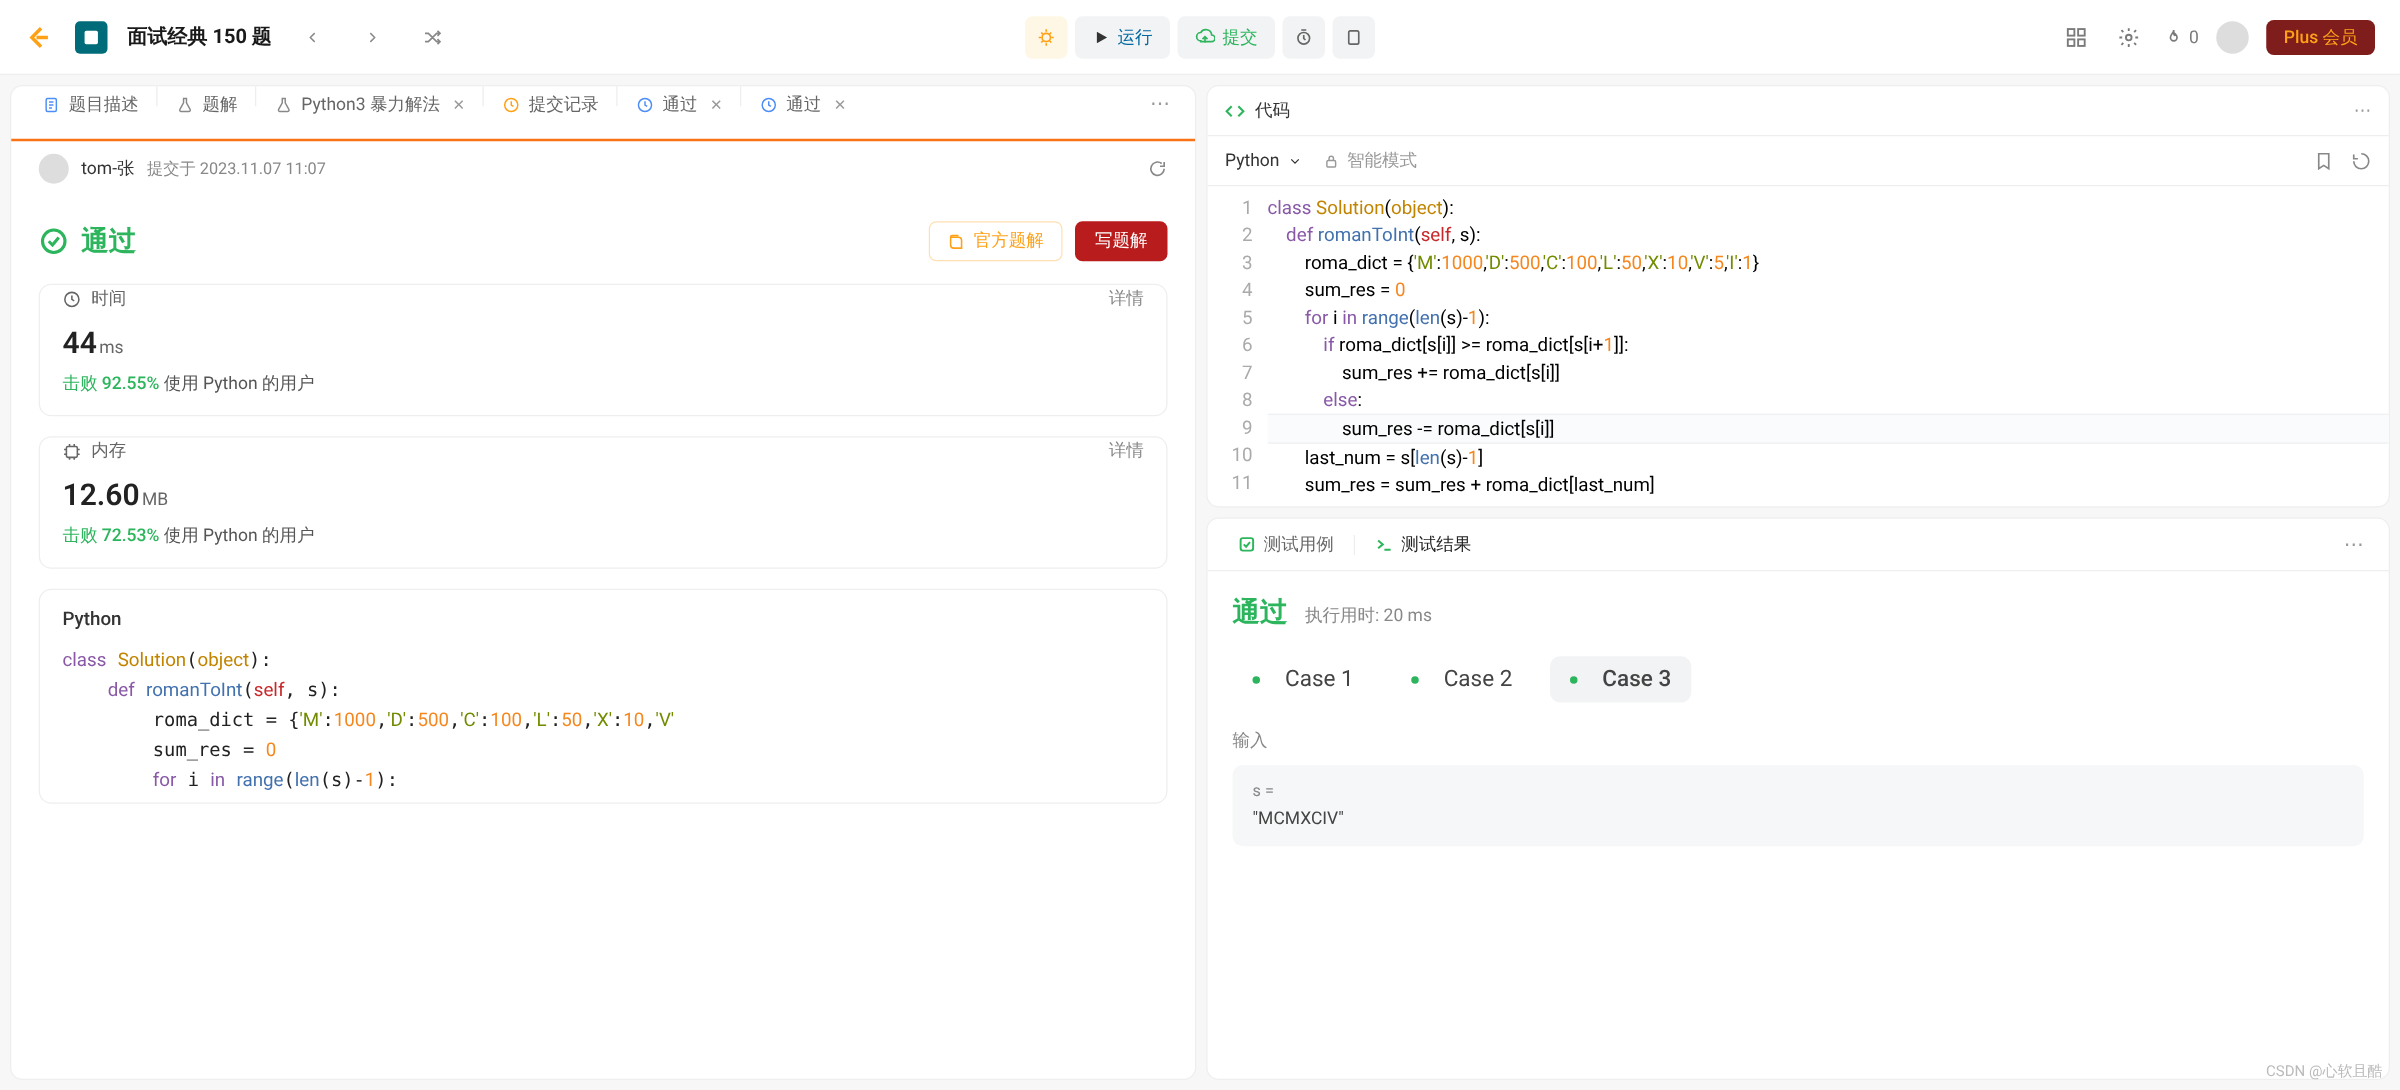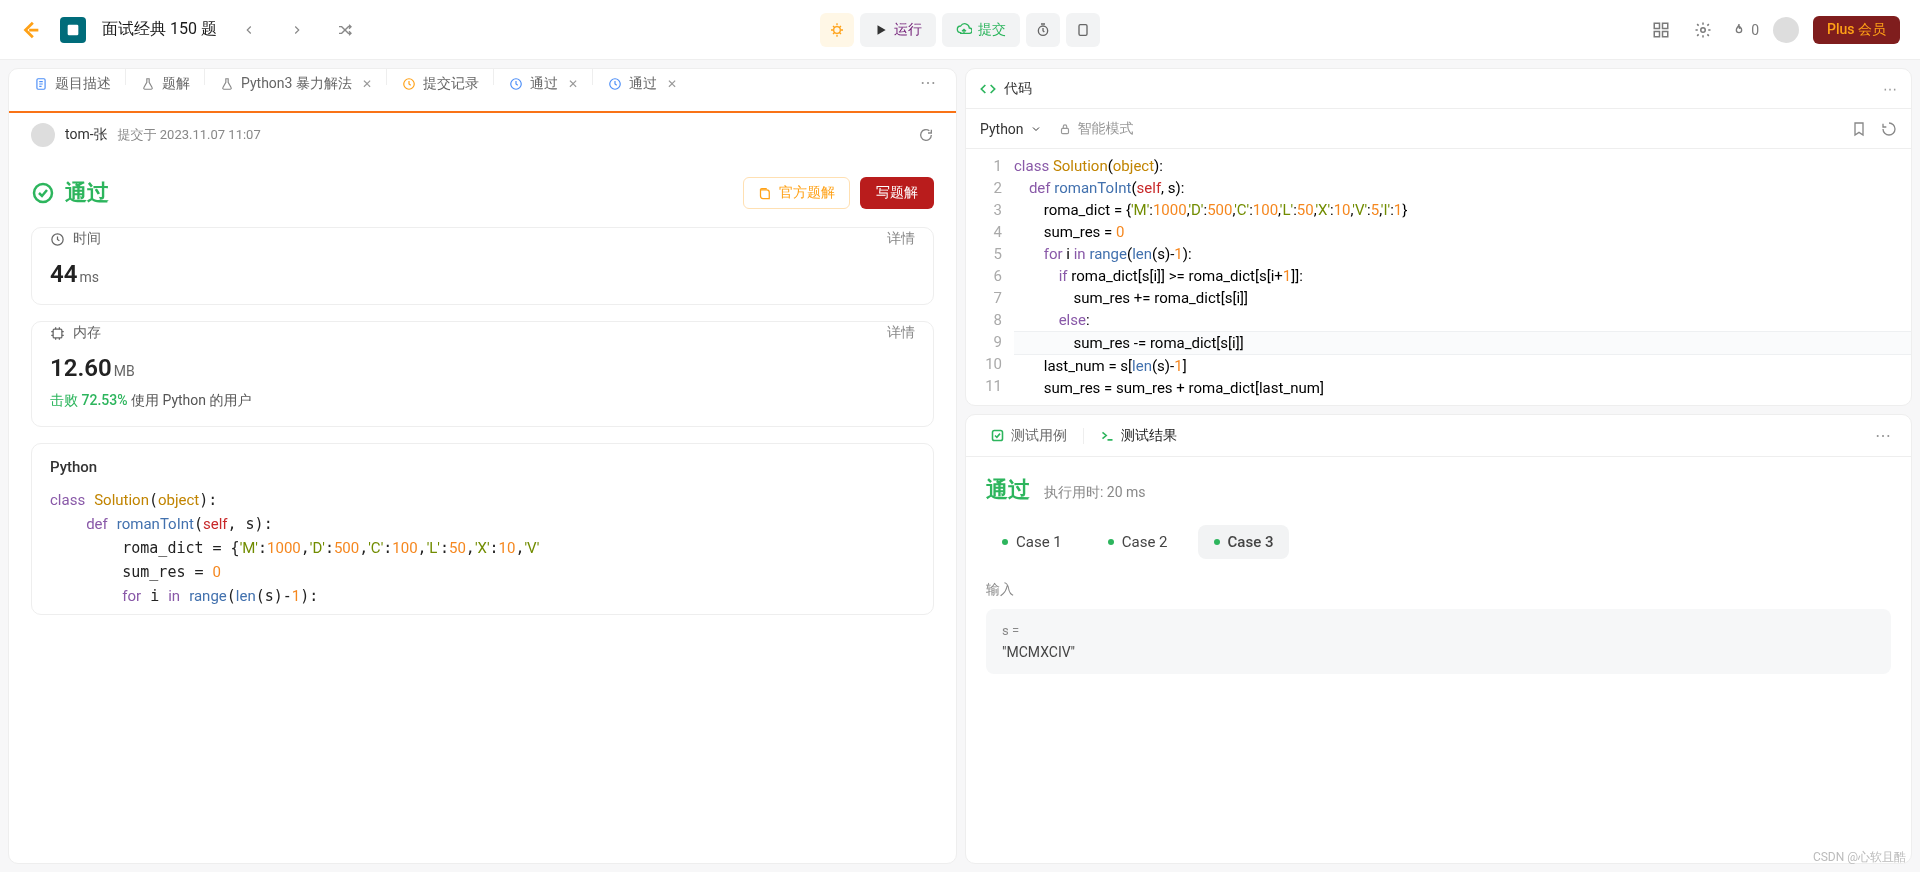--- a/index.html
+++ b/index.html
@@ -2,24 +2,24 @@
 <html><head>
 <meta charset="utf-8">
 <style>
 * { margin: 0; padding: 0; box-sizing: border-box; font-family: -apple-system, BlinkMacSystemFont, "Segoe UI", Roboto, "Helvetica Neue", Arial, sans-serif; }
 body { background: #f7f7f8; overflow: hidden; width: 1920px; height: 872px; }
 
 
 .top-nav { height: 60px; background: #fff; display: flex; align-items: center; padding: 0 20px; border-bottom: 1px solid #eee; gap: 8px; }
 .lc-logo { width: 22px; height: 22px; color: #ffa116; }
 .book-icon { width: 26px; height: 26px; background: #006c7a; border-radius: 4px; display: flex; align-items: center; justify-content: center; color: #fff; margin-left: 10px; font-size: 14px; }
-.top-title { font-size: 16px; font-weight: 400; margin-left: 8px; color: #1a1a1a; }
+.top-title { font-size: 16px; font-weight: 700; margin-left: 8px; color: #1a1a1a; }
 .nav-arrow { width: 32px; height: 32px; display: flex; align-items: center; justify-content: center; color: #888; border-radius: 6px; cursor: pointer; margin-left: 8px; }
 .top-center { position: absolute; left: 50%; transform: translateX(-50%); display: flex; align-items: center; gap: 6px; }
-.center-btn { display: flex; align-items: center; gap: 6px; height: 34px; padding: 0 14px; border-radius: 6px; background: #f2f3f4; cursor: pointer; font-size: 14px; color: #701a75; }
+.center-btn { display: flex; align-items: center; gap: 6px; height: 34px; padding: 0 14px; border-radius: 6px; background: #f2f3f4; cursor: pointer; font-size: 14px; color: #0369a1; }
 .center-btn.run { font-weight: 500; }
 .center-btn.submit { color: #2db55d; font-weight: 500;}
 .center-btn.icon-only { padding: 0 9px; }
 .bug-btn { background: #fff7e6; color: #ffa116; padding:0 9px;}
 .top-right { margin-left: auto; display: flex; align-items: center; gap: 14px; }
 .icon-btn { width: 28px; height: 28px; display: flex; align-items: center; justify-content: center; color: #7a7a7a; cursor: pointer; }
 .streak { display: flex; align-items: center; gap: 4px; color: #7a7a7a; font-size: 14px; }
 .avatar-sm { width: 26px; height: 26px; border-radius: 50%; background: #ddd; }
 .plus-btn { background: #7f1d1d; color: #ffa116; padding: 5px 14px; border-radius: 6px; font-size: 14px; font-weight: 500; cursor: pointer; }
 
@@ -92,21 +92,21 @@
 .test-tabs { display: flex; align-items: center; height: 42px; border-bottom: 1px solid #eee; padding: 0 14px; gap: 4px; }
 .test-tab { display: flex; align-items: center; gap: 6px; padding: 6px 10px; font-size: 14px; color: #666; cursor: pointer; border-radius: 6px; }
 .test-tab .chk { color: #2db55d; }
 .test-tab .term { color: #2db55d; }
 .test-tab.active { color: #222; font-weight: 500; }
 .test-body { flex:1; padding: 18px 20px; overflow-y: auto; }
 .result-line { display: flex; align-items: baseline; gap: 14px; }
 .result-pass { color: #2db55d; font-size: 22px; font-weight: 600; }
 .result-time { color: #888; font-size: 14px; }
 .case-tabs { display: flex; gap: 14px; margin-top: 20px; }
-.case-tab { display: flex; align-items: center; gap: 8px; padding: 8px 16px; border-radius: 8px; font-size: 15px; color: #444; cursor: pointer; }
+.case-tab { display: flex; align-items: center; gap: 20px; padding: 8px 16px; border-radius: 8px; font-size: 18px; color: #444; cursor: pointer; }
 .case-tab .dot { width: 6px; height: 6px; border-radius: 50%; background: #2db55d; }
 .case-tab.active { background: #f2f3f4; font-weight: 500; }
 .input-label { color: #888; font-size: 14px; margin-top: 22px; }
 .input-box { margin-top: 10px; background: #f6f7f8; border-radius: 8px; padding: 14px 16px; font-family: Consolas, Monaco, monospace; font-size: 14px; color: #444; }
 .input-box .var { color: #888; margin-bottom: 6px; font-size:13px;}
 .watermark { position: absolute; right: 14px; bottom: 6px; color: #bbb; font-size: 12px; }
 
 svg { display: block; }
 </style>
 </head>
@@ -305,20 +305,21 @@
                 <svg width="15" height="15" viewBox="0 0 24 24" fill="none" stroke="currentColor" stroke-width="2">
                   <circle cx="12" cy="12" r="9"></circle>
                   <path d="M12 7v5l3 2"></path>
                 </svg>
               </span>
               <span>时间</span>
             </span>
           <span class="detail-link">详情</span>
         </div>
         <div class="stat-val"><span>44</span><span class="unit">ms</span></div>
+        <div class="stat-sub"><span class="green"><span>击败</span> <span>92.55%</span></span> <span>使用 Python 的用户</span></div>
       </div>
 
       <div class="stat-card">
         <div class="stat-top">
           <span class="lbl">
               <span>
                 <svg width="15" height="15" viewBox="0 0 24 24" fill="none" stroke="currentColor" stroke-width="2">
                   <rect x="5" y="5" width="14" height="14" rx="2"></rect>
                   <path d="M9 2v3M15 2v3M9 19v3M15 19v3M2 9h3M2 15h3M19 9h3M19 15h3"></path>
                 </svg>

